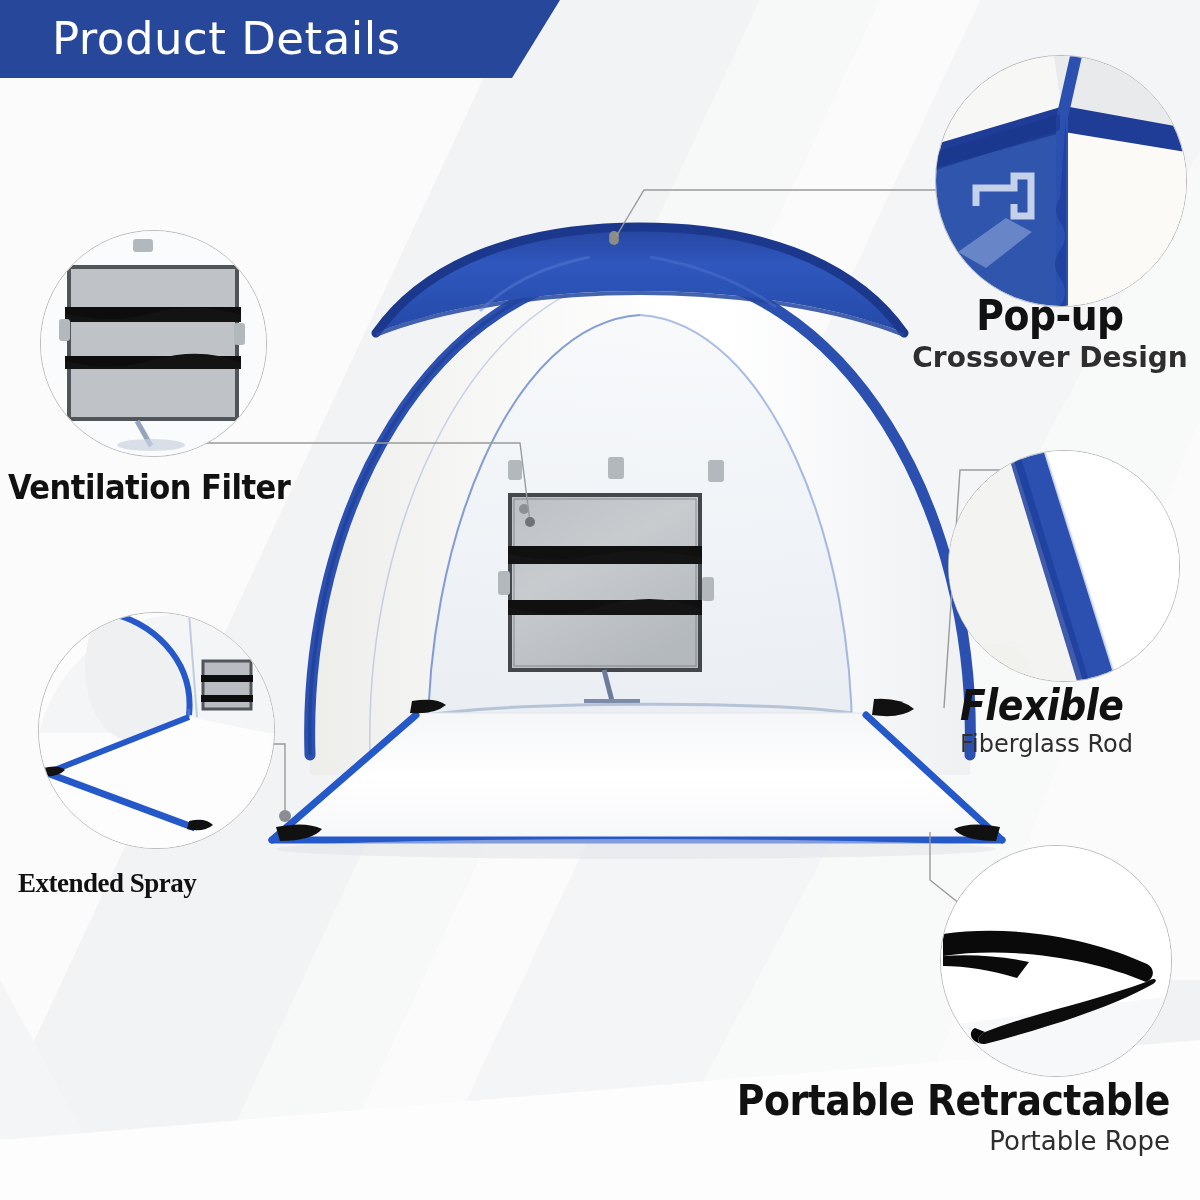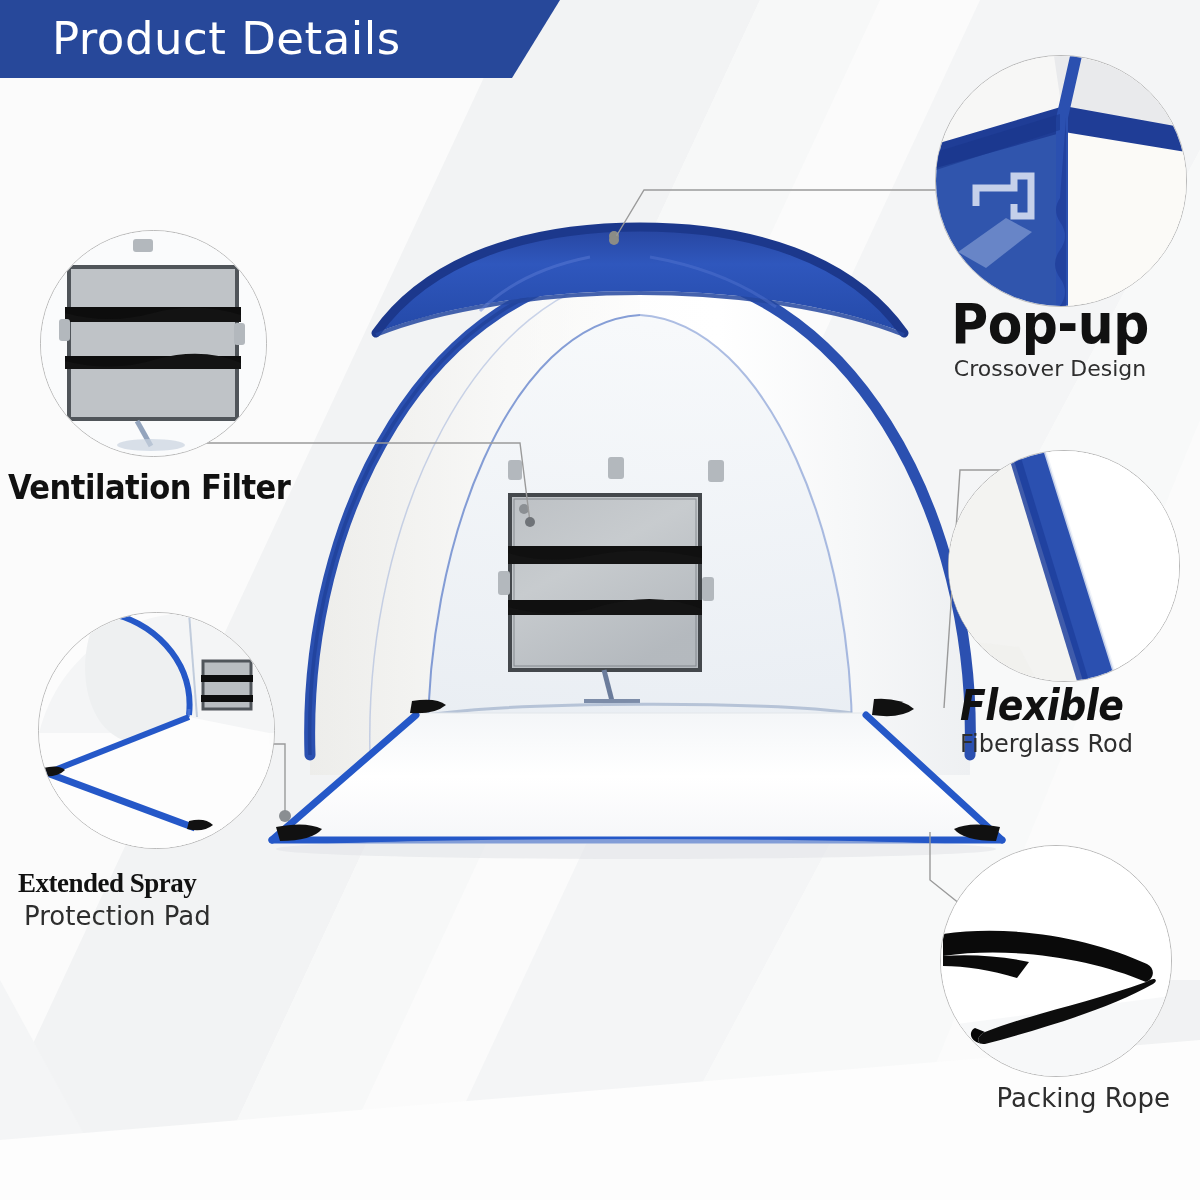--- a/index.html
+++ b/index.html
@@ -54,22 +54,22 @@
     font-family:"DejaVu Sans", sans-serif;
     font-weight:400;color:#2e2e2e;white-space:nowrap;line-height:1.15;
   }
 
   
   #label-ventilation{left:8px;top:470px;text-align:left;}
   #label-ventilation .lab-main{font-size:34px;}
   #label-ventilation .lab-sub{font-size:31px;font-weight:700;font-family:"DejaVu Sans Condensed","DejaVu Sans",sans-serif;margin-top:4px;margin-left:84px;color:#111;}
 
   #label-popup{left:900px;top:295px;width:300px;text-align:center;}
-  #label-popup .lab-main{font-size:56px;}
-  #label-popup .lab-sub{font-size:22px;margin-top:4px;}
+  #label-popup .lab-main{font-size:42px;}
+  #label-popup .lab-sub{font-size:28px;margin-top:4px;font-weight:bold;}
 
   #label-flexible{left:960px;top:685px;width:240px;text-align:left;}
   #label-flexible .lab-main{font-size:42px;font-style:italic;}
   #label-flexible .lab-sub{font-size:24px;margin-top:3px;}
 
   #label-extended{left:18px;top:870px;text-align:left;}
   #label-extended .lab-main{font-size:27px;font-family:Liberation Serif, serif;}
   #label-extended .lab-sub{font-size:26px;margin-top:4px;margin-left:6px;}
 
   #label-portable{left:700px;top:1080px;width:470px;text-align:right;}
@@ -278,21 +278,20 @@
         <path d="M150,208 q16,-4 24,4 q-10,8 -26,4 Z" fill="#111111"></path>
         <rect x="164" y="48" width="48" height="48" fill="#b9bdc1" stroke="#50555a" stroke-width="3"></rect>
         <rect x="162" y="62" width="52" height="7" fill="#0d0d0d"></rect>
         <rect x="162" y="82" width="52" height="7" fill="#0d0d0d"></rect>
         <path d="M150,0 L158,104" stroke="#9fb0cb" stroke-width="2" opacity="0.6" fill="none"></path>
       </svg>
     </div>
   </div>
   <div class="label" id="label-extended">
     <div class="lab-main">Extended Spray</div>
-    <div class="lab-sub">Protection Pad</div>
   </div>
 
   <div class="callout">
     <div class="bubble" style="left:948px;top:450px;width:230px;height:230px;">
       <svg width="230" height="230" viewBox="0 0 230 230">
         <rect x="0" y="0" width="230" height="230" fill="#fdfdfd"></rect>
         <polygon points="0,0 78,0 150,230 0,230" fill="#f3f3f1"></polygon>
         <polygon points="78,0 230,0 230,230 150,230" fill="#ffffff"></polygon>
         <polygon points="62,0 96,0 168,230 134,230" fill="#2b50b0"></polygon>
         <polygon points="58,0 70,0 140,230 128,230" fill="#1f3f9e" opacity="0.85"></polygon>
@@ -312,16 +311,17 @@
         <rect x="0" y="0" width="230" height="230" fill="#ffffff"></rect>
         <polygon points="0,180 230,150 230,230 0,230" fill="#f5f6f7" opacity="0.8"></polygon>
         <path d="M2,88 C70,78 150,92 206,118 C214,122 214,132 205,136 C150,112 68,100 2,110 Z" fill="#0a0a0a"></path>
         <path d="M205,136 C150,156 90,168 44,186 C36,190 34,198 44,198 C104,182 170,162 212,138 C218,134 214,130 205,136 Z" fill="#0d0d0d"></path>
         <path d="M2,110 C30,108 60,110 88,116 L76,132 C50,124 24,120 2,120 Z" fill="#0a0a0a"></path>
         <path d="M44,186 C36,190 34,198 44,198 C30,198 26,186 34,182 Z" fill="#050505"></path>
       </svg>
     </div>
   </div>
   <div class="label" id="label-portable">
-    <div class="lab-sub">Packing Rope</div>
+    <div class="lab-main">Portable Retractable</div>
+    <div class="lab-sub">Portable Rope</div>
   </div>
 
 </div>
 
 </body></html>

